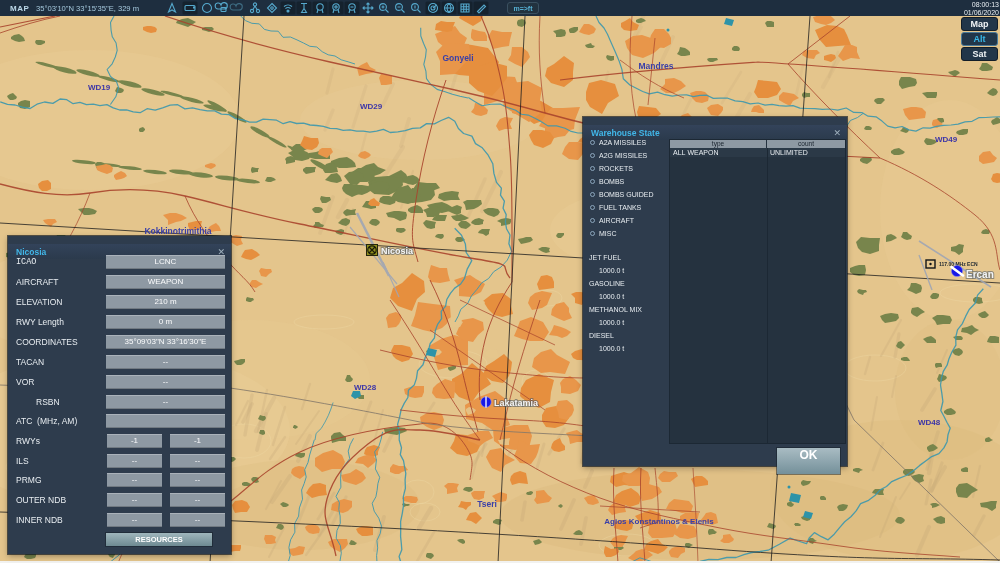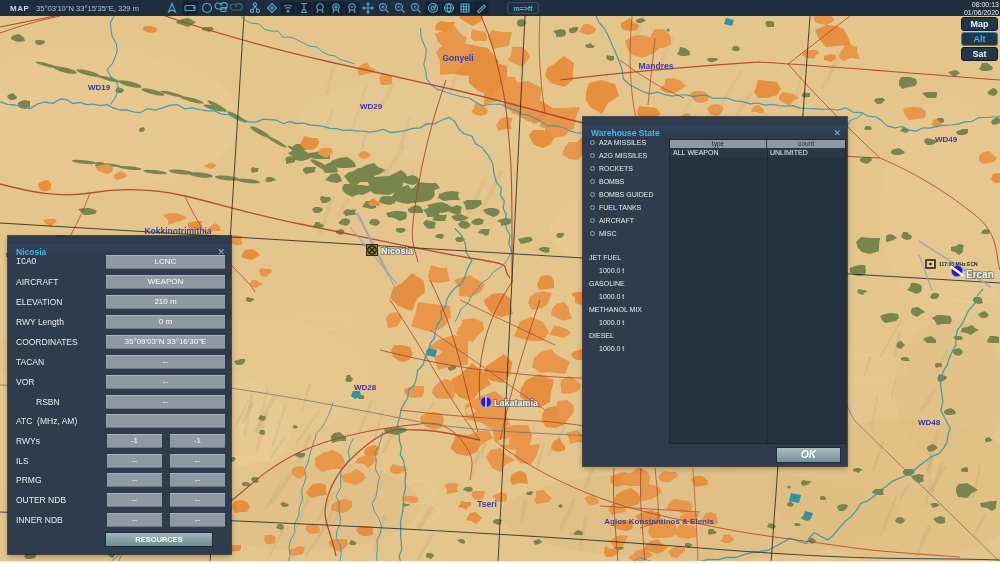--- a/index.html
+++ b/index.html
@@ -761,14 +761,14 @@
 <div class="rlabel" style="left:16px;top:227.5px;">1000.0 t</div>
 <div style="position:absolute;left:87px;top:23px;width:175px;height:303px;background:#25323f;box-shadow:0 0 0 1px #1c2834;">
 <div style="position:absolute;left:0;top:0;width:96px;height:7.5px;background:#8e99a3;color:#1a242e;font-size:6.5px;text-align:center;line-height:7.5px;">type</div>
 <div style="position:absolute;left:97px;top:0;width:78px;height:7.5px;background:#8e99a3;color:#1a242e;font-size:6.5px;text-align:center;line-height:7.5px;">count</div>
 <div style="position:absolute;left:0;top:8px;width:175px;height:9px;background:#2b3947;color:#e8edf1;font-size:7px;line-height:9px;">
           <span style="position:absolute;left:3px;">ALL&nbsp;WEAPON</span>
           <span style="position:absolute;left:100px;">UNLIMITED</span>
         </div>
 <div style="position:absolute;left:96.5px;top:8px;width:1px;height:295px;background:#1c2834;"></div>
 </div>
-<div class="btn" style="left:194px;top:331px;width:63px;height:14px;line-height:14px;font-size:10px;font-style:italic;">OK</div>
+<div class="btn" style="left:194px;top:331px;width:63px;height:26px;line-height:14px;font-size:12px;">OK</div>
 </div>
 </div>
 </body></html>

